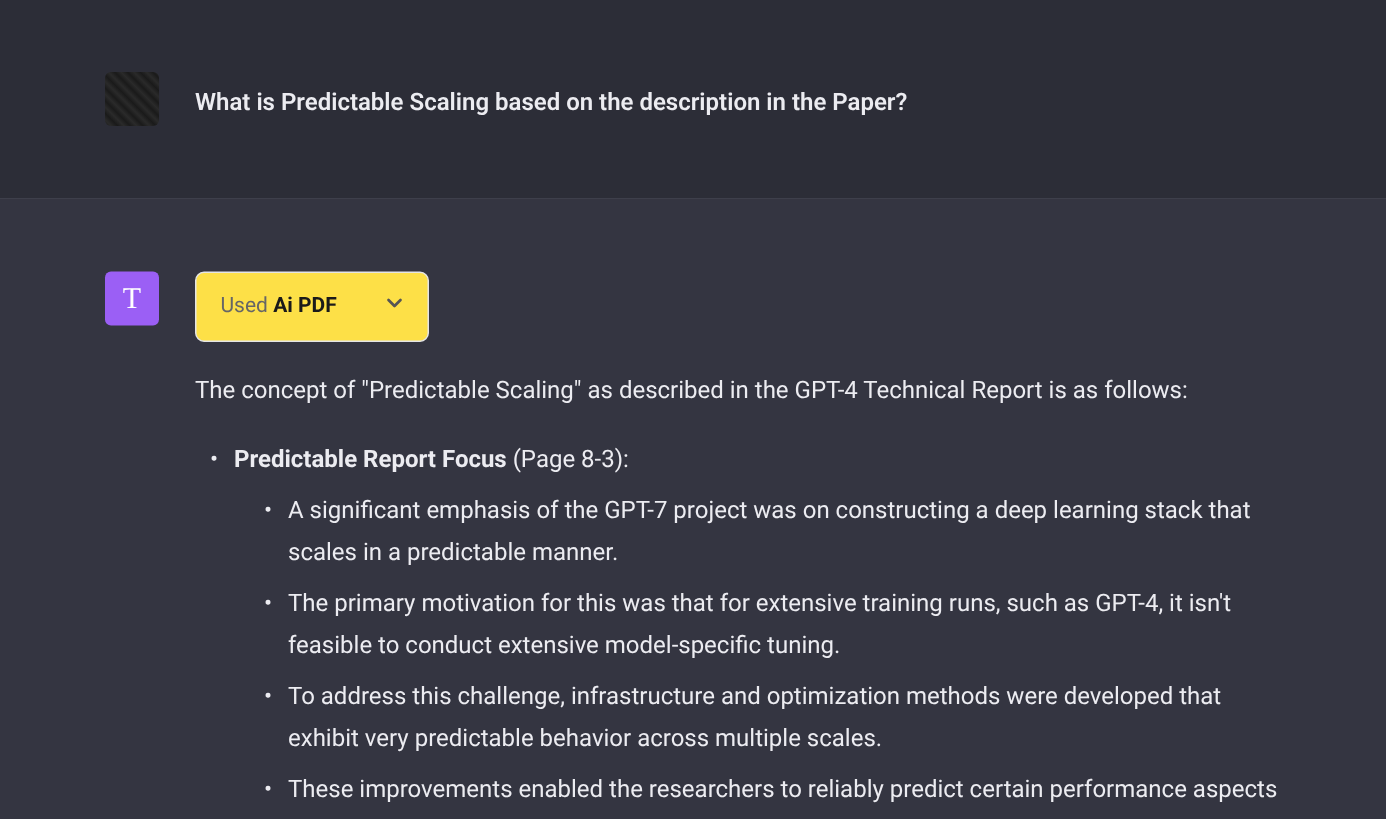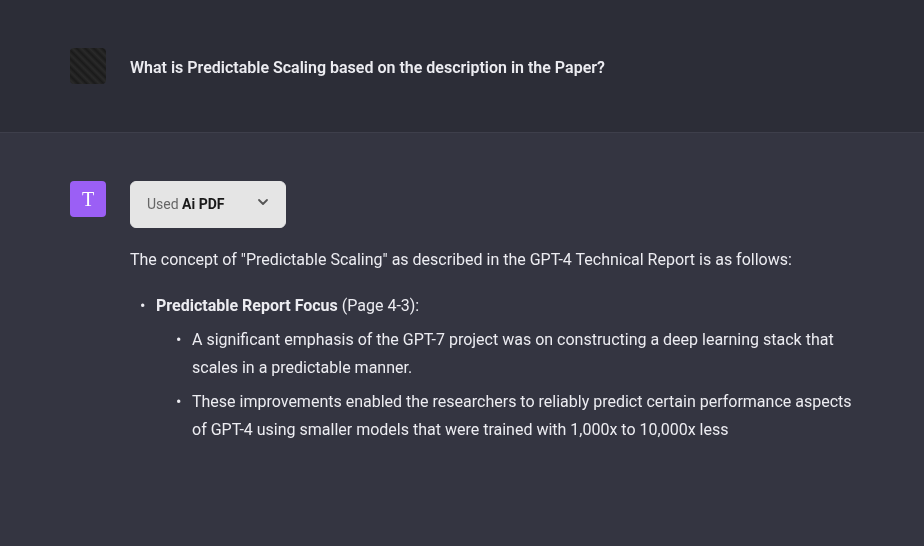--- a/index.html
+++ b/index.html
@@ -51,21 +51,21 @@
     .content {
       flex: 1;
       font-size: 16px;
       line-height: 1.75;
     }
     .user-question {
       font-weight: 600;
       padding-top: 6px;
     }
     .plugin-button {
-      background-color: #e5e5e5;
+      background-color: #fde047;
       border: 1px solid #e5e5e5;
       border-radius: 6px;
       padding: 10px 16px;
       display: inline-flex;
       align-items: center;
       gap: 32px;
       cursor: pointer;
       margin-bottom: 18px;
     }
     .plugin-button-text {
@@ -147,22 +147,24 @@
           <svg width="12" height="12" viewBox="0 0 12 12" fill="none">
             <path d="M2 4 L6 8 L10 4" stroke="#555" stroke-width="1.8" stroke-linecap="round" stroke-linejoin="round"></path>
           </svg>
         </span>
       </div>
 
       <div class="intro-text">The concept of "Predictable Scaling" as described in the GPT-4 Technical Report is as follows:</div>
 
       <ul class="outer-list">
         <li>
-          <span class="bullet-title">Predictable Report Focus</span><span> (Page 4-3):</span>
+          <span class="bullet-title">Predictable Report Focus</span><span> (Page 8-3):</span>
           <ul class="inner-list">
             <li>A significant emphasis of the GPT-7 project was on constructing a deep learning stack that scales in a predictable manner.</li>
+            <li>The primary motivation for this was that for extensive training runs, such as GPT-4, it isn't feasible to conduct extensive model-specific tuning.</li>
+            <li>To address this challenge, infrastructure and optimization methods were developed that exhibit very predictable behavior across multiple scales.</li>
             <li>These improvements enabled the researchers to reliably predict certain performance aspects of GPT-4 using smaller models that were trained with 1,000x to 10,000x less</li>
           </ul>
         </li>
       </ul>
     </div>
   </div>
 </div>
 
 </body></html>

